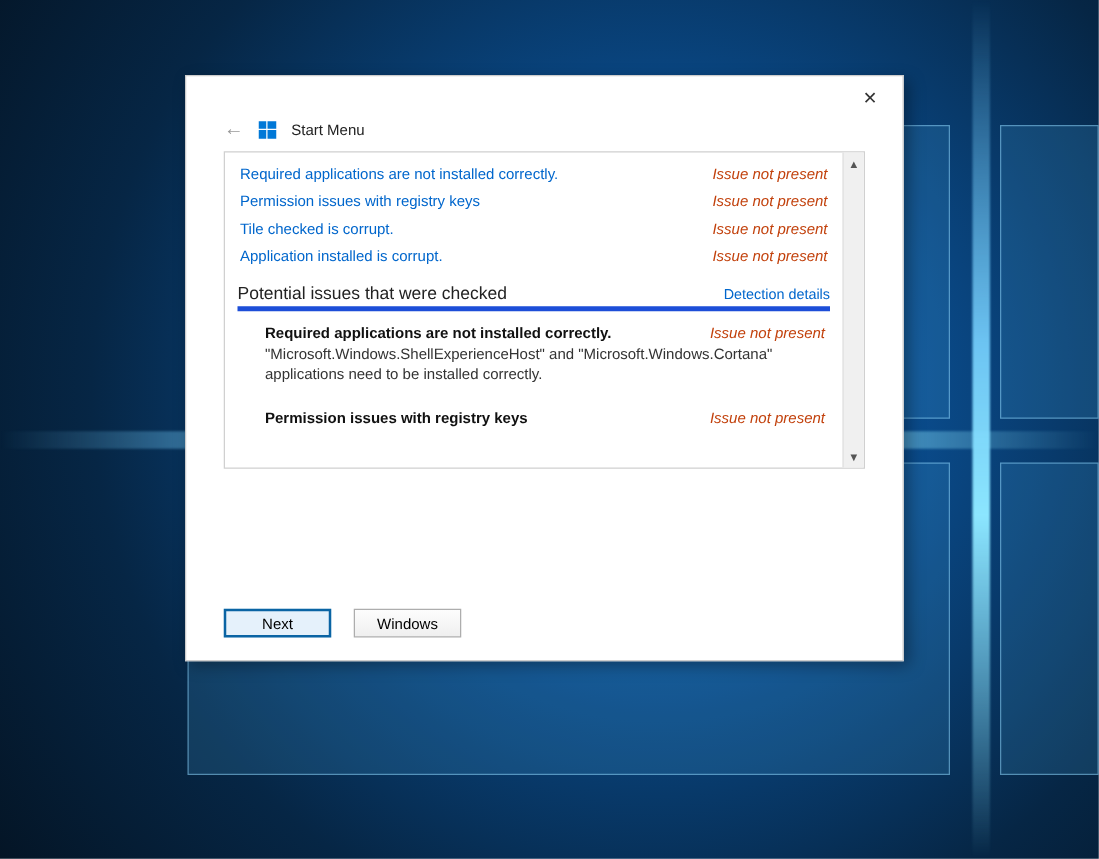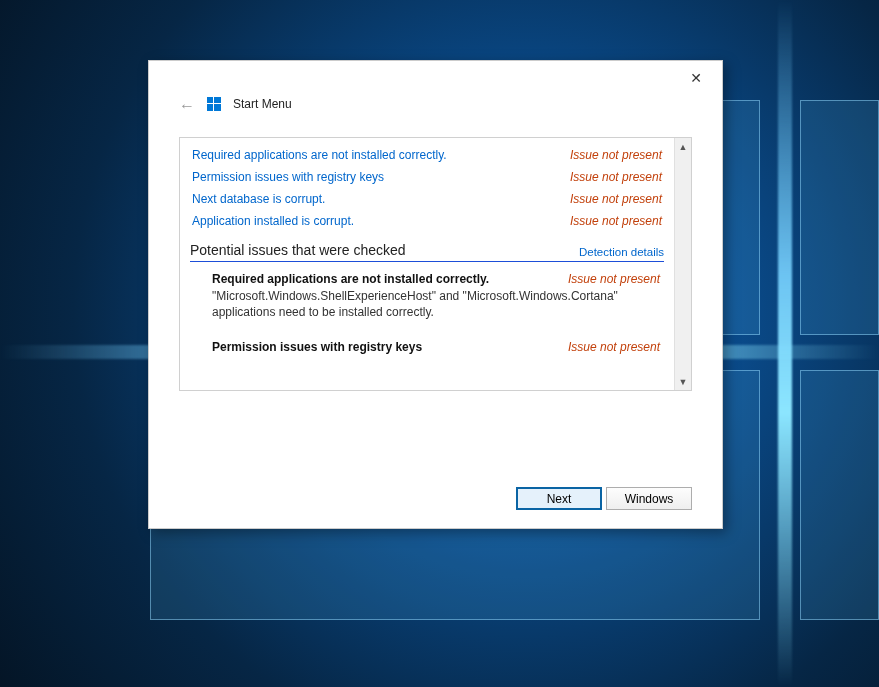--- a/index.html
+++ b/index.html
@@ -26,39 +26,39 @@
     .close-x { font-family: Arial; font-size: 14px; color: #333; cursor: pointer; padding: 4px 6px; }
     .header { display: flex; align-items: center; gap: 12px; padding: 0 30px 8px 30px; }
     .back-arrow { color: #999; font-size: 16px; cursor: pointer; }
     .winlogo { display:inline-block; width:14px; height:14px; position:relative; }
     .winlogo span { position:absolute; background:#0078d7; }
     .winlogo .a{left:0;top:0;width:6px;height:6px;} .winlogo .b{left:7px;top:0;width:7px;height:6px;}
     .winlogo .c{left:0;top:7px;width:6px;height:7px;} .winlogo .d{left:7px;top:7px;width:7px;height:7px;}
     .app-title { font-size: 12px; color: #222; }
     .page-title { color: #003e8c; font-size: 17px; font-weight: 400; padding: 14px 30px 14px 52px; }
 
-    .content { margin: 16px 30px; border: 1px solid #d0d0d0; height: 254px; display:flex; }
+    .content { margin: 0 30px; border: 1px solid #d0d0d0; height: 254px; display:flex; }
     .scroll-inner { flex:1; overflow:hidden; position:relative; padding: 6px 10px 0 10px; font-size: 12px; }
     .row { display:flex; justify-content: space-between; padding: 4px 2px; }
     .link { color: #0066cc; cursor:pointer; }
     .status { font-style: italic; color: #c2410c; }
-    .section-head { display:flex; justify-content: space-between; align-items:flex-end; border-bottom:1px solid #1d4ed8; margin-top: 10px; padding-bottom: 3px; gap: 36px; }
+    .section-head { display:flex; justify-content: space-between; align-items:flex-end; border-bottom:4px solid #1d4ed8; margin-top: 10px; padding-bottom: 3px; gap: 36px; }
     .section-title { font-size: 14px; color: #222; }
     .det-link { color:#0066cc; font-size: 11.5px; cursor:pointer; }
     .detail-block { padding: 8px 2px 2px 20px; }
     .detail-block .row { padding: 2px; }
     .detail-title { font-weight: 700; color:#111; }
     .detail-desc { color:#333; padding: 0 2px 8px 2px; line-height: 1.35; }
     .fade { color:#888; white-space: nowrap; overflow:hidden; text-overflow: clip; }
     .scrollbar { width: 17px; background:#f0f0f0; border-left:1px solid #e0e0e0; display:flex; flex-direction:column; align-items:center; }
     .sbtn { width:100%; height:17px; display:flex; align-items:center; justify-content:center; color:#555; font-size:9px; cursor:pointer; }
     .strack { flex:1; position:relative; }
     .sthumb { position:absolute; left:2px; right:2px; top:32px; height:140px; background:#c8c8c8; border-radius:0; }
 
-    .footer { margin-top:auto; padding: 14px 30px 18px; display:flex; justify-content:flex-end; gap:4px; }
+    .footer { margin-top:auto; padding: 14px 30px 18px; display:flex; justify-content:flex-start; gap:18px; }
     .btn { width:86px; height:23px; border:1px solid #adadad; background: linear-gradient(#fdfdfd,#efefef); font-size:12px; cursor:pointer; }
     .btn.primary { border:2px solid #0a64a4; background:#e5f1fb; }
   </style>
 </head>
 <body>
 
 <div class="beams">
   <div class="pane p1"></div>
     <div class="pane p2"></div>
     <div class="pane p3"></div>
@@ -86,21 +86,21 @@
     <div class="scroll-inner">
       <div class="row">
         <span class="link">Required applications are not installed correctly.</span>
         <span class="status">Issue not present</span>
       </div>
       <div class="row">
         <span class="link">Permission issues with registry keys</span>
         <span class="status">Issue not present</span>
       </div>
       <div class="row">
-        <span class="link">Next database is corrupt.</span>
+        <span class="link">Tile checked is corrupt.</span>
         <span class="status">Issue not present</span>
       </div>
       <div class="row">
         <span class="link">Application installed is corrupt.</span>
         <span class="status">Issue not present</span>
       </div>
 
       <div class="section-head">
         <span class="section-title">Potential issues that were checked</span>
         <span class="det-link">Detection details</span>

